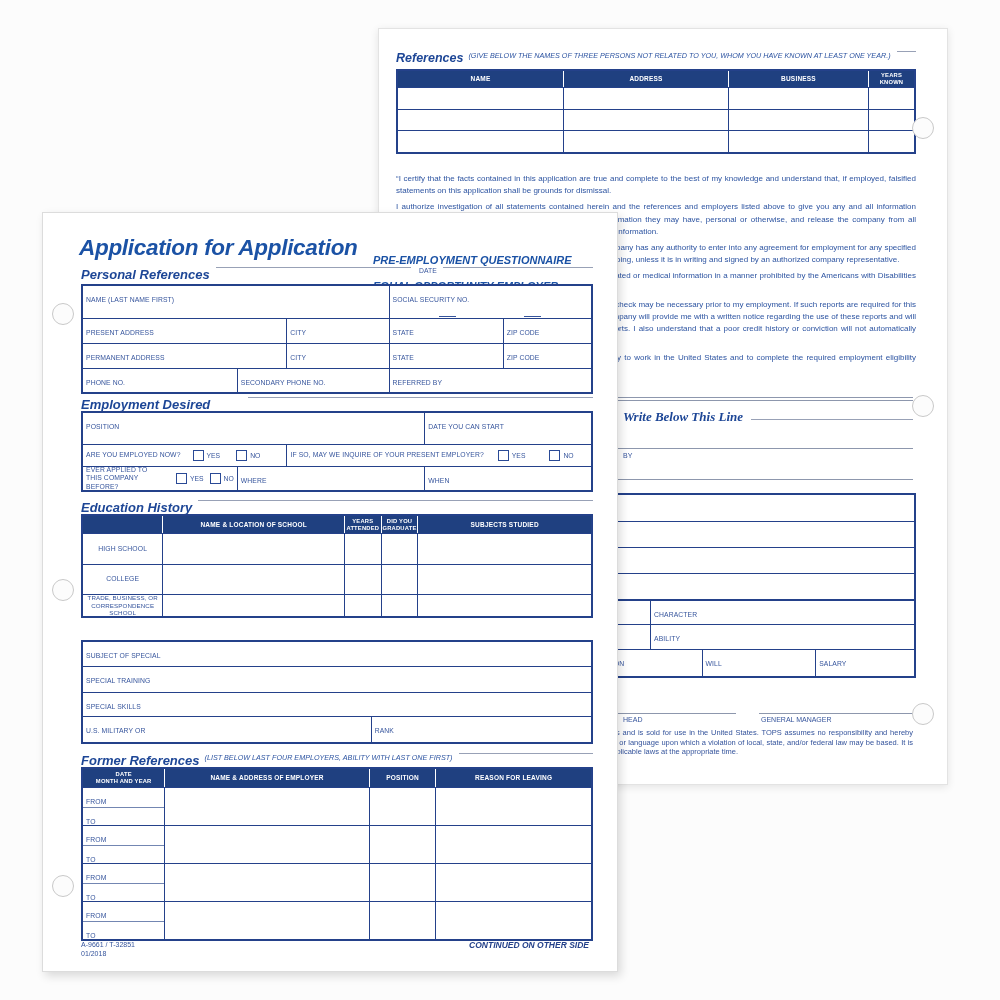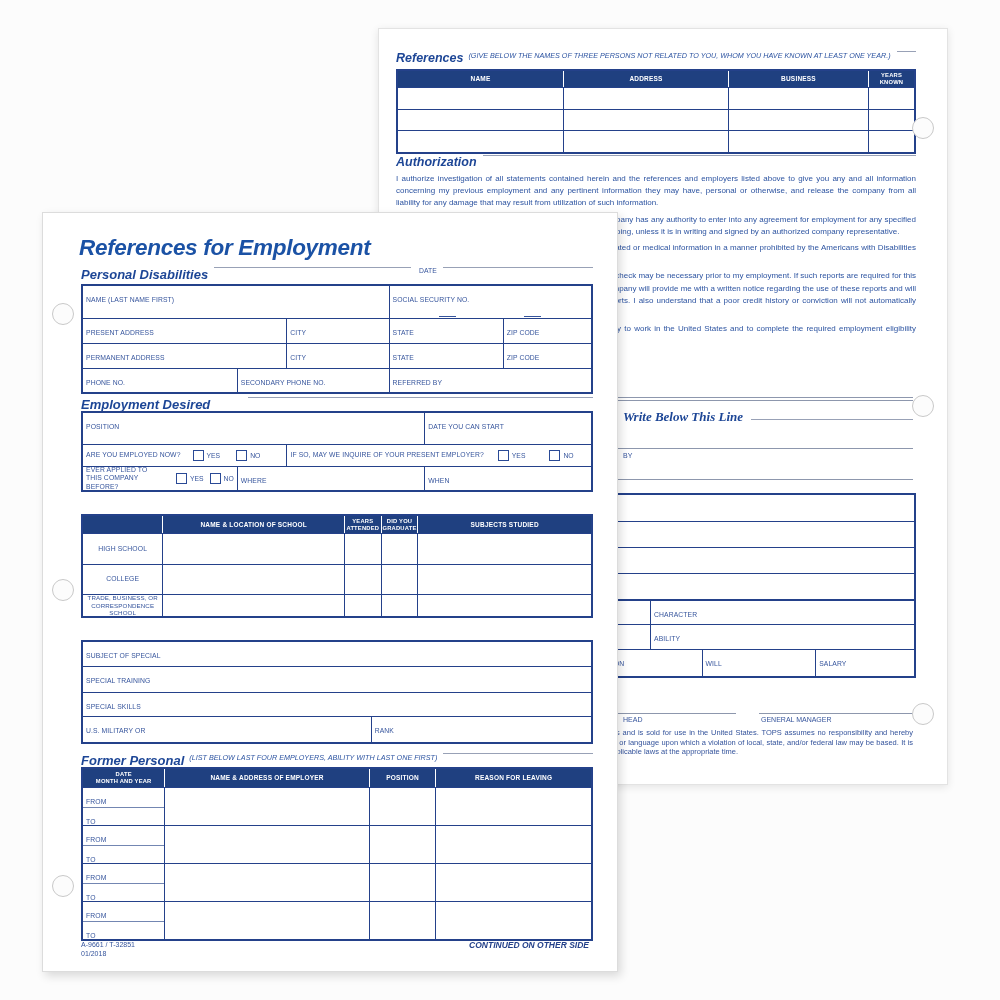--- a/index.html
+++ b/index.html
@@ -93,25 +93,22 @@
           <div class="td" style="width:46px;"></div>
       </div>
       <div class="tr" style="height:22px;">
         <div class="td" style="width:165px;"></div>
           <div class="td" style="width:165px;"></div>
           <div class="td" style="width:140px;"></div>
           <div class="td" style="width:46px;"></div>
       </div>
     </div>
 
-    <div class="abs h-row" style="left:17px; top:126px; width:520px;">
-      <span class="h-sec" style="font-size:12.5px;">Authorization</span>
-      <span class="rule"></span>
-    </div>
     <div class="abs" style="left:17px; top:144px; width:520px;">
+      <p class="para">“I certify that the facts contained in this application are true and complete to the best of my knowledge and understand that, if employed, falsified statements on this application shall be grounds for dismissal.</p>
       <p class="para">I authorize investigation of all statements contained herein and the references and employers listed above to give you any and all information concerning my previous employment and any pertinent information they may have, personal or otherwise, and release the company from all liability for any damage that may result from utilization of such information.</p>
       <p class="para">I also understand and agree that no representative of the company has any authority to enter into any agreement for employment for any specified period of time, or to make any agreement contrary to the foregoing, unless it is in writing and signed by an authorized company representative.</p>
       <p class="para">This waiver does not permit the release or use of disability-related or medical information in a manner prohibited by the Americans with Disabilities Act (ADA) and other relevant federal and state laws.</p>
       <p class="para">I understand that a consumer credit report or criminal records check may be necessary prior to my employment. If such reports are required for this position, in processing my application for employment, the company will provide me with a written notice regarding the use of these reports and will obtain written authorization from me to consent to these reports. I also understand that a poor credit history or conviction will not automatically result in disqualification from employment.”</p>
       <p class="para">Federal law requires employers to verify identity and eligibility to work in the United States and to complete the required employment eligibility verification document form upon hire.</p>
     </div>
 
     <div class="thin" style="left:150px; top:368px; width:384px;"></div>
     <div class="thin" style="left:150px; top:371px; width:384px;"></div>
 
@@ -159,24 +156,28 @@
 
     <div class="abs disc" style="left:20px; top:699px; width:514px;">This form is designed to generally comply with federal guidelines and is sold for use in the United States. TOPS assumes no responsibility and hereby disclaims any liability for the inclusion in this form of any question or language upon which a violation of local, state, and/or federal law may be based.  It is the user's responsibility to ensure that all contents comply with applicable laws at the appropriate time.</div>
 
     <div class="hole" style="left:533px; top:88px;"></div>
     <div class="hole" style="left:533px; top:366px;"></div>
     <div class="hole" style="left:533px; top:674px;"></div>
   </div>
 
   <div class="page page-front">
 
-    <span class="abs h-title" style="left:36px; top:22px;">References for Employment</span>
+    <span class="abs h-title" style="left:36px; top:22px;">Application for Application</span>
+    <div class="abs h-sub" style="left:330px; top:28px;">
+      <div>PRE-EMPLOYMENT QUESTIONNAIRE</div>
+      <div>EQUAL OPPORTUNITY EMPLOYER</div>
+    </div>
 
     <div class="abs h-row" style="left:38px; top:54px; width:512px;">
-      <span class="h-sec">Personal Disabilities</span>
+      <span class="h-sec">Personal References</span>
       <span class="rule"></span>
       <span class="lbl" style="margin:0 0 2px 8px;">DATE</span>
       <span class="rule-fix" style="width:150px;"></span>
     </div>
 
     <div class="tbl" style="left:38px; top:71px; width:512px;">
       <div class="tr" style="height:32px;">
         <div class="td" style="width:308px;"><span class="lbl">NAME (LAST NAME FIRST)</span></div>
         <div class="td" style="width:204px;">
           <span class="lbl">SOCIAL SECURITY NO.</span>
@@ -237,20 +238,24 @@
           <span class="cb" style="margin-left:4px;"></span>
             <span class="cbl">YES</span>
           <span class="cb" style="margin-left:6px;"></span>
             <span class="cbl">NO</span>
         </div>
         <div class="td" style="width:189px;"><span class="lbl">WHERE</span></div>
         <div class="td" style="width:168px;"><span class="lbl">WHEN</span></div>
       </div>
     </div>
 
+    <div class="abs h-row" style="left:38px; top:287px; width:512px;">
+      <span class="h-sec">Education History</span>
+      <span class="rule"></span>
+    </div>
     <div class="tbl" style="left:38px; top:301px; width:512px;">
       <div class="tr" style="height:17px;">
         <div class="th" style="width:80px;"></div>
         <div class="th" style="width:183px;">NAME &amp; LOCATION OF SCHOOL</div>
         <div class="th" style="width:37px; font-size:5.8px;">YEARS
 ATTENDED</div>
         <div class="th" style="width:37px; font-size:5.8px;">DID YOU
 GRADUATE</div>
         <div class="th" style="width:175px;">SUBJECTS STUDIED</div>
       </div>
@@ -297,21 +302,21 @@
         <div class="td" style="width:100%;"><span class="lbl">SPECIAL SKILLS</span></div>
       </div>
       <div class="tr" style="height:26px;">
         <div class="td" style="width:290px;"><span class="lbl pre">U.S. MILITARY OR
 NAVAL SERVICE</span></div>
         <div class="td" style="width:222px;"><span class="lbl">RANK</span></div>
       </div>
     </div>
 
     <div class="abs h-row" style="left:38px; top:540px; width:512px;">
-      <span class="h-sec">Former Personal</span>
+      <span class="h-sec">Former References</span>
       <span class="note">(LIST BELOW LAST FOUR EMPLOYERS, ABILITY WITH LAST ONE FIRST)</span>
       <span class="rule"></span>
     </div>
     <div class="tbl" style="left:38px; top:554px; width:512px;">
       <div class="tr" style="height:18px;">
         <div class="th" style="width:82px; font-size:5.8px;">DATE
 MONTH AND YEAR</div>
         <div class="th" style="width:206px;">NAME &amp; ADDRESS OF EMPLOYER</div>
         <div class="th" style="width:67px;">POSITION</div>
         <div class="th" style="width:157px;">REASON FOR LEAVING</div>

